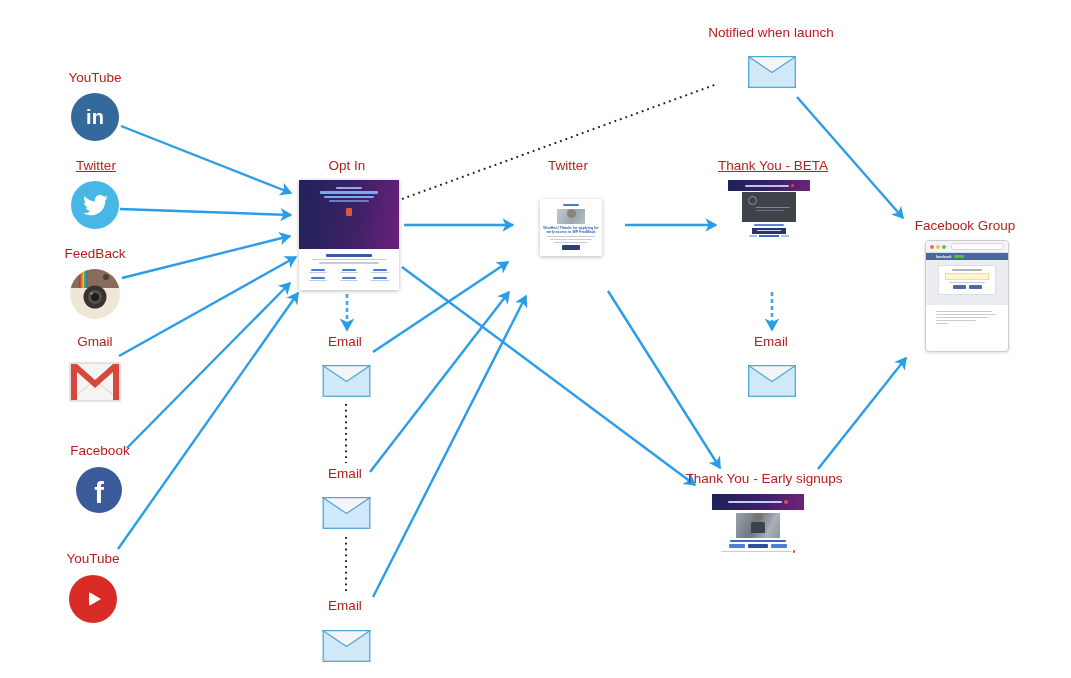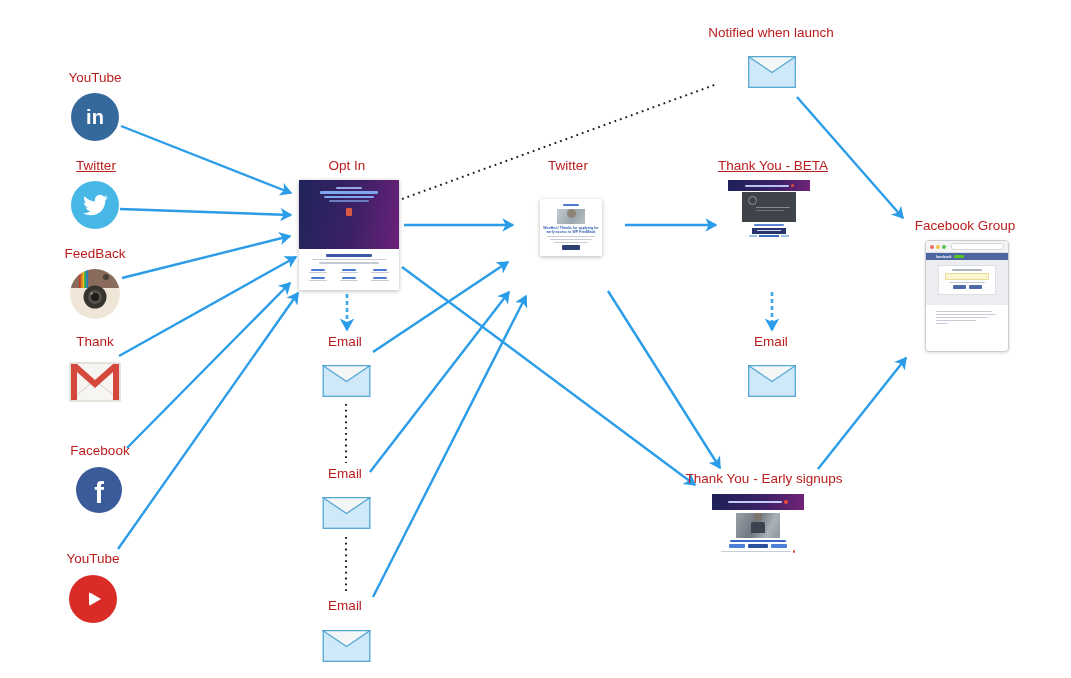--- a/index.html
+++ b/index.html
@@ -85,21 +85,21 @@
         <rect x="16.2" width="1.8" height="19" fill="#2980b9"></rect>
         <circle cx="36" cy="8" r="3" fill="#4a413a"></circle>
         <circle cx="25" cy="28" r="11.5" fill="#37332e"></circle>
         <circle cx="25" cy="28" r="7" fill="#55504a"></circle>
         <circle cx="25" cy="28" r="4" fill="#1f1d1a"></circle>
         <circle cx="21.5" cy="24.5" r="1.3" fill="#9b948a"></circle>
       </g>
     </svg>
   </div>
 
-  <div class="lbl" style="left:95px;top:334px;">Thank</div>
+  <div class="lbl" style="left:95px;top:334px;">Gmail</div>
   <div class="node" style="left:69px;top:362px;">
     <svg width="52" height="40" viewBox="0 0 52 40">
       <rect x="1" y="1" width="50" height="38" fill="#f7f5f2" stroke="#cfcac2"></rect>
       <path d="M2,38 L26,18 L50,38" stroke="#d0ccc6" fill="none"></path>
       <path d="M2,2 V38 H8 V10 L26,26 L44,10 V38 H50 V2 H44 L26,18 L8,2 Z" fill="#d5483e"></path>
     </svg>
   </div>
 
   <div class="lbl" style="left:100px;top:443px;">Facebook</div>
   <div class="circle-icon" style="left:76px;top:467px;width:46px;height:46px;background:#3a5a99;">

